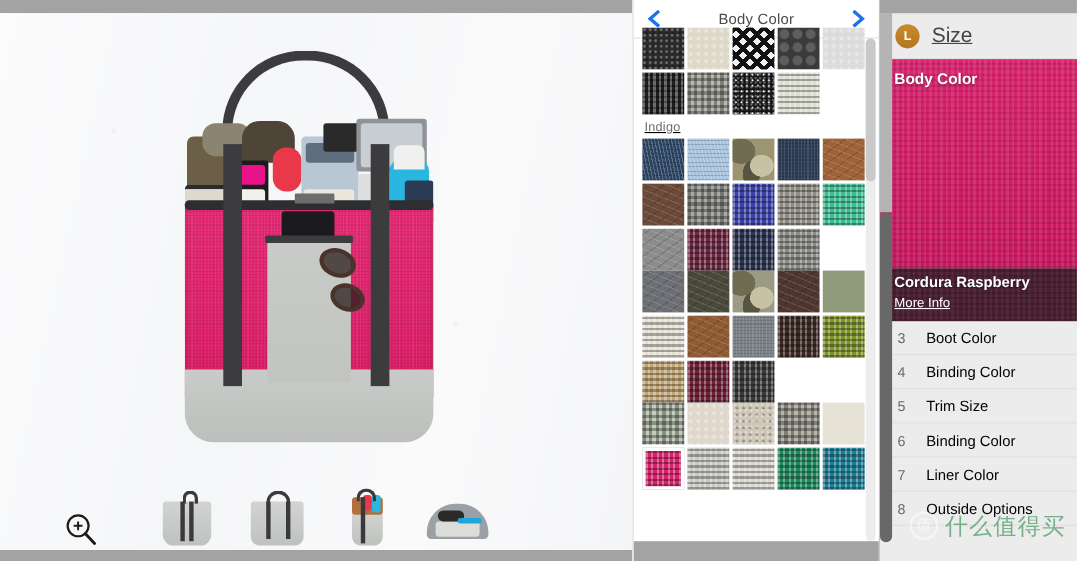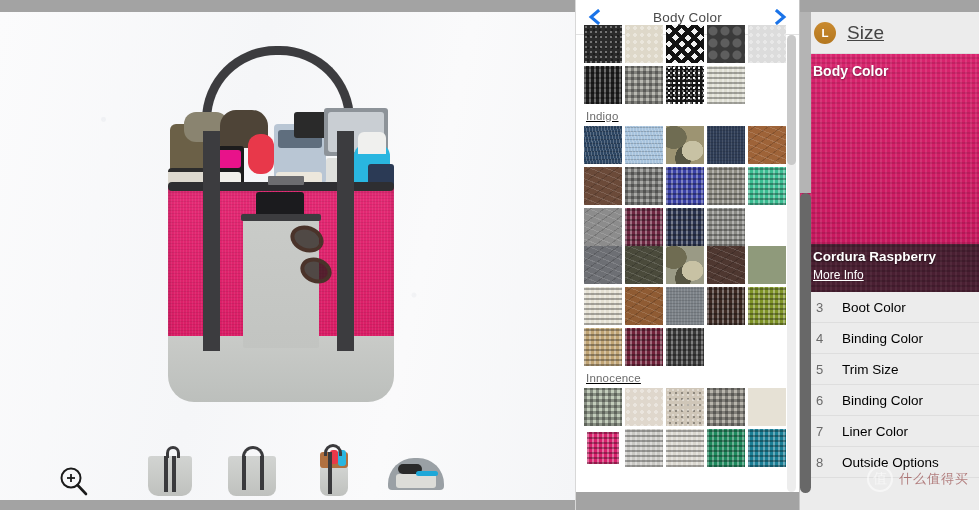--- a/index.html
+++ b/index.html
@@ -114,21 +114,21 @@
   .opt-row { height:31px; display:flex; align-items:center; gap:18px; padding-left:16px; background:#ececec; border-bottom:1px solid #dedede; cursor:pointer; }
   .opt-num { font-size:13px; color:#6a6a6a; width:8px; }
   .opt-name { font-size:13.5px; color:#000000; }
   .opt-scroll-thumb { position:absolute; top:193px; left:0px; width:11px; height:300px; background:#686868; border-radius:6px; }
   .opt-scroll-top { position:absolute; top:12px; left:0px; width:11px; height:181px; background:#b4b4b4; }
   .opt-topbar { position:absolute; top:0; left:0; right:0; height:12px; background:#a3a3a3; z-index:3;}
 
   
   .watermark { position:absolute; right:10px; bottom:18px; display:flex; align-items:center; gap:6px; opacity:.55; pointer-events:none; }
   .wm-circle { width:26px; height:26px; border-radius:50%; border:2px solid #fff; color:#fff; font-size:14px; display:flex; align-items:center; justify-content:center; }
-  .wm-text { color:#7f1d1d; font-size:13px; letter-spacing:1px; }
+  .wm-text { color:#15803d; font-size:21px; letter-spacing:1px; }
 </style>
 </head>
 <body>
 
 <div id="app">
 
   <div class="viewer">
     <div class="viewer-topbar"></div>
     <div class="viewer-canvas">
 
@@ -335,21 +335,20 @@
           <div class="sw">
             <div class="sw-in" style="background: repeating-linear-gradient(0deg, rgba(0, 0, 0, 0.3) 0px, rgba(0, 0, 0, 0.3) 2px, transparent 2px, transparent 5px), repeating-linear-gradient(90deg, rgba(255, 255, 255, 0.35) 0px, rgba(255, 255, 255, 0.35) 2px, transparent 2px, transparent 5px), rgb(192, 164, 116);"></div>
           </div>
           <div class="sw">
             <div class="sw-in" style="background: repeating-linear-gradient(0deg, rgba(0, 0, 0, 0.3) 0px, rgba(0, 0, 0, 0.3) 2px, transparent 2px, transparent 5px), repeating-linear-gradient(90deg, rgba(255, 255, 255, 0.35) 0px, rgba(255, 255, 255, 0.35) 2px, transparent 2px, transparent 5px), rgb(113, 34, 58);"></div>
           </div>
           <div class="sw">
             <div class="sw-in" style="background: repeating-linear-gradient(0deg, rgba(0, 0, 0, 0.3) 0px, rgba(0, 0, 0, 0.3) 2px, transparent 2px, transparent 5px), repeating-linear-gradient(90deg, rgba(255, 255, 255, 0.35) 0px, rgba(255, 255, 255, 0.35) 2px, transparent 2px, transparent 5px), rgb(59, 59, 59);"></div>
           </div>
         </div>
-        <div class="grp-label">Innocence</div>
         <div class="grid">
           <div class="sw">
             <div class="sw-in" style="background: repeating-linear-gradient(0deg, rgba(0, 0, 0, 0.3) 0px, rgba(0, 0, 0, 0.3) 3px, transparent 3px, transparent 6px), repeating-linear-gradient(90deg, rgba(0, 0, 0, 0.3) 0px, rgba(0, 0, 0, 0.3) 3px, transparent 3px, transparent 6px), rgb(195, 205, 187);"></div>
           </div>
           <div class="sw">
             <div class="sw-in" style="background: radial-gradient(circle at 3px 3px, rgba(255, 255, 255, 0.35) 1.6px, transparent 2px) 0px 0px / 7px 7px, rgb(223, 215, 204);"></div>
           </div>
           <div class="sw">
             <div class="sw-in" style="background: radial-gradient(circle at 2px 2px, rgba(255, 255, 255, 0.35) 1px, transparent 1.4px) 0px 0px / 5px 5px, radial-gradient(circle at 4px 5px, rgba(0, 0, 0, 0.3) 1px, transparent 1.4px) 0px 0px / 6px 6px, rgb(207, 198, 184);"></div>
           </div>

